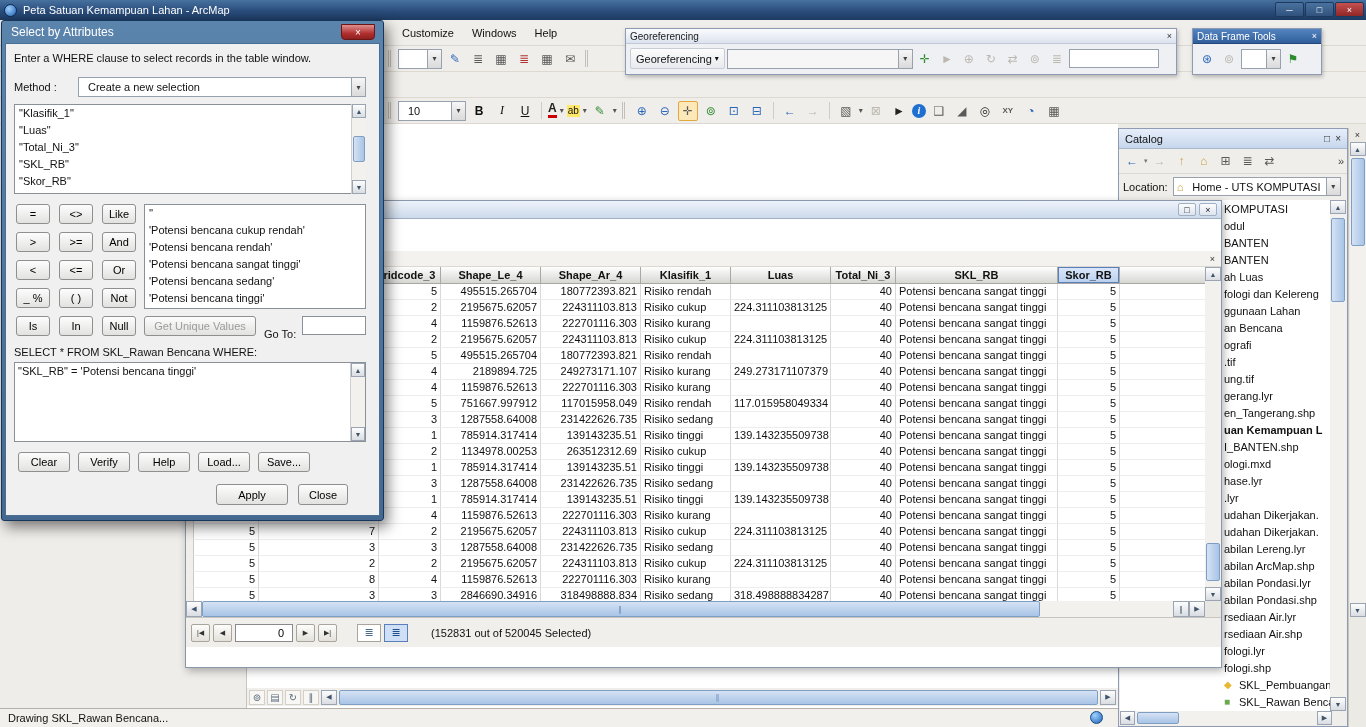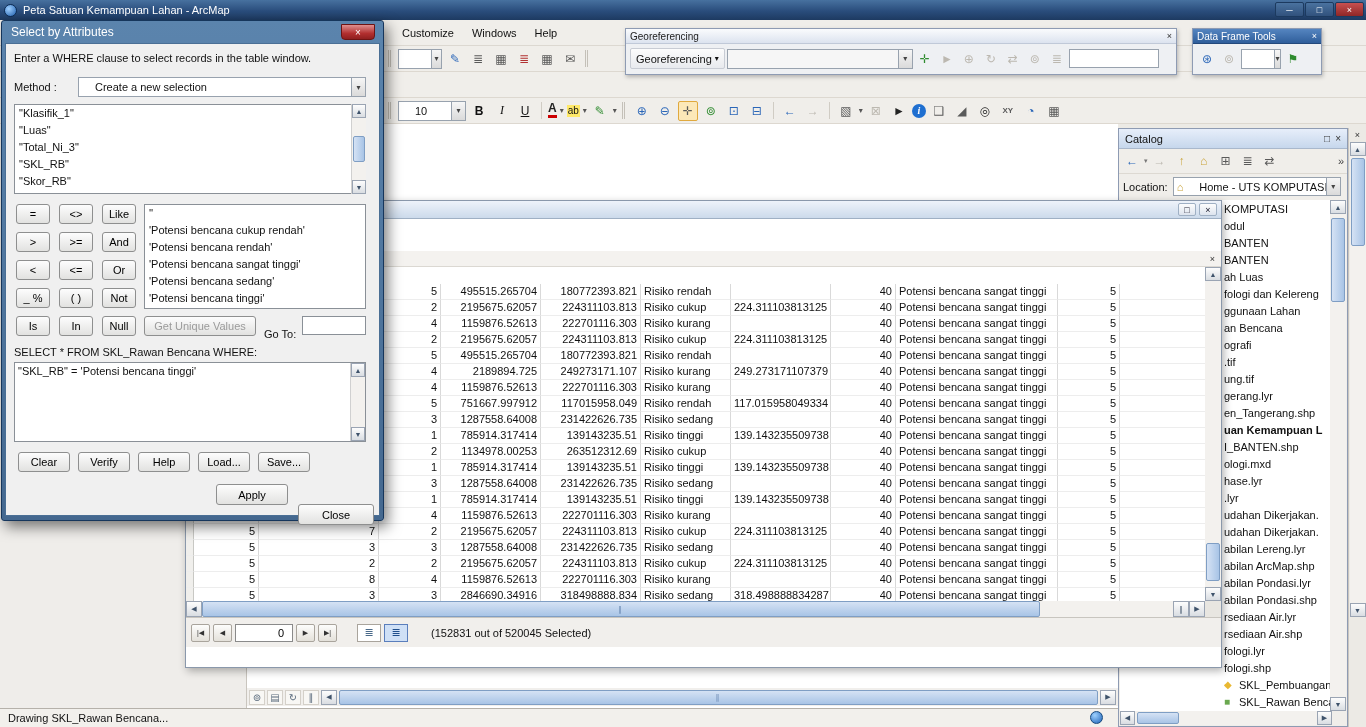--- a/index.html
+++ b/index.html
@@ -19,21 +19,21 @@
 .trow{display:flex;align-items:center;gap:3px;background:#f0eeea;border-bottom:1px solid #ddd8d0;width:1366px;height:26px;z-index:1}
 #row2{left:0;top:46px;padding-left:386px}
 #row3{left:0;top:72px;}
 #row4{left:0;top:98px;padding-left:386px}
 .ti{width:20px;height:20px;display:flex;align-items:center;justify-content:center;font-size:12px;color:#5a5a5a;border-radius:2px;flex:0 0 auto}
 .ti.blue{color:#2a66b8}.ti.red{color:#b23333}.ti.green{color:#2e8b2e}.ti.dis{color:#bcb8b0}.ti.dark{color:#222}
 .ti.press{background:#fce8b8;border:1px solid #e0a93e}
 .grip{width:5px;height:17px;border-left:3px double #c4c0b8;margin:0 2px;flex:0 0 auto}
 .vsep{width:1px;height:17px;background:#d0ccc4;margin:0 3px;flex:0 0 auto}
 .combo{background:#fff;border:1px solid #98a2ae;height:20px;display:flex;align-items:center;flex:0 0 auto}
-.combo .cartext{padding:0 16px;flex:1;white-space:nowrap;overflow:hidden}
+.combo .cartext{padding:0 9px;flex:1;white-space:nowrap;overflow:hidden}
 .combo .carbtn{width:14px;height:100%;background:linear-gradient(#f6f6f6,#dadada);border-left:1px solid #98a2ae;display:flex;align-items:center;justify-content:center;color:#444;font-size:8px}
 .fontA{font-weight:bold;font-size:12px;color:#222;border-bottom:3px solid #c00;line-height:11px;height:15px}
 .fontab{font-size:10px;background:#ffe96a;padding:0 1px;line-height:12px}
 .letterbtn{width:20px;height:20px;display:flex;align-items:center;justify-content:center;font-size:12px}
 .infoicon{width:14px;height:14px;border-radius:50%;background:#1f6fd0;color:#fff;font:bold italic 10px "Liberation Serif",serif;display:flex;align-items:center;justify-content:center}
 
 .panel{position:absolute;border:1px solid #8e9bb3;background:#eef0f3;box-shadow:1px 2px 4px rgba(0,0,0,.25);z-index:5}
 .ptitle{height:15px;background:linear-gradient(#fafbfd,#dce3ef);border-bottom:1px solid #c0c9d8;display:flex;align-items:center;font-size:10px;padding:0 4px;color:#222}
 .ptitle .px{margin-left:auto;font-size:9px;color:#333}
 .prow{height:29px;display:flex;align-items:center;padding:0 4px;gap:2px}
@@ -132,21 +132,21 @@
 .opbtn{width:34px}
 #vals{left:138px;top:160px;width:222px;height:105px}
 #fldwrap{left:8px;top:60px;width:352px;height:90px}
 #gouv{position:absolute;left:138px;top:272px;width:112px}
 #goto-input{position:absolute;left:296px;top:272px;width:64px;height:19px;border:1px solid #8a9097;font-family:inherit;font-size:11px;padding:0 3px}
 #wherebox{position:absolute;left:8px;top:318px;width:352px;height:80px;background:#fff;border:1px solid #8a9097}
 #wheretext{position:absolute;left:3px;top:2px;right:18px}
 #btnrow{position:absolute;left:12px;top:408px;display:flex;gap:8px}
 #btnrow .btn{width:52px}
 #apply-btn{position:absolute;left:210px;top:440px;width:72px;height:21px}
-#close-btn{position:absolute;left:292px;top:460px;width:76px;height:21px}
+#close-btn{position:absolute;left:292px;top:440px;width:50px;height:21px}
 #method-combo{position:absolute;left:72px;top:33px;width:288px;height:20px}
 </style>
 </head>
 <body>
 
 <div id="app">
 
   <div class="abs" id="titlebar">
     <span id="appicon"></span>
     <span>Peta Satuan Kemampuan Lahan - ArcMap</span>
@@ -477,20 +477,34 @@
   <div class="abs" id="tablewin">
     <div id="tw-title">
       <div class="twbtns">
         <span class="twbtn">□</span>
         <span class="twbtn">×</span>
       </div>
     </div>
     <div id="tw-strip">
       <span class="x">×</span>
     </div>
+    <div id="tw-head">
+      <div class="th w-sel"></div>
+      <div class="th w0"></div>
+      <div class="th w1"></div>
+      <div class="th w2">ridcode_3</div>
+      <div class="th w3">Shape_Le_4</div>
+      <div class="th w4">Shape_Ar_4</div>
+      <div class="th w5">Klasifik_1</div>
+      <div class="th w6">Luas</div>
+      <div class="th w7">Total_Ni_3</div>
+      <div class="th w8">SKL_RB</div>
+      <div class="th w9 selcol">Skor_RB</div>
+      <div class="th fillc"></div>
+    </div>
     <div id="tw-rows">
 
     <div class="tr">
           <div class="td w-sel sel"></div>
           <div class="td w0 num"></div>
           <div class="td w1 num"></div>
           <div class="td w2 num">5</div>
           <div class="td w3 num">495515.265704</div>
           <div class="td w4 num">180772393.821</div>
           <div class="td w5 txt">Risiko rendah</div>

